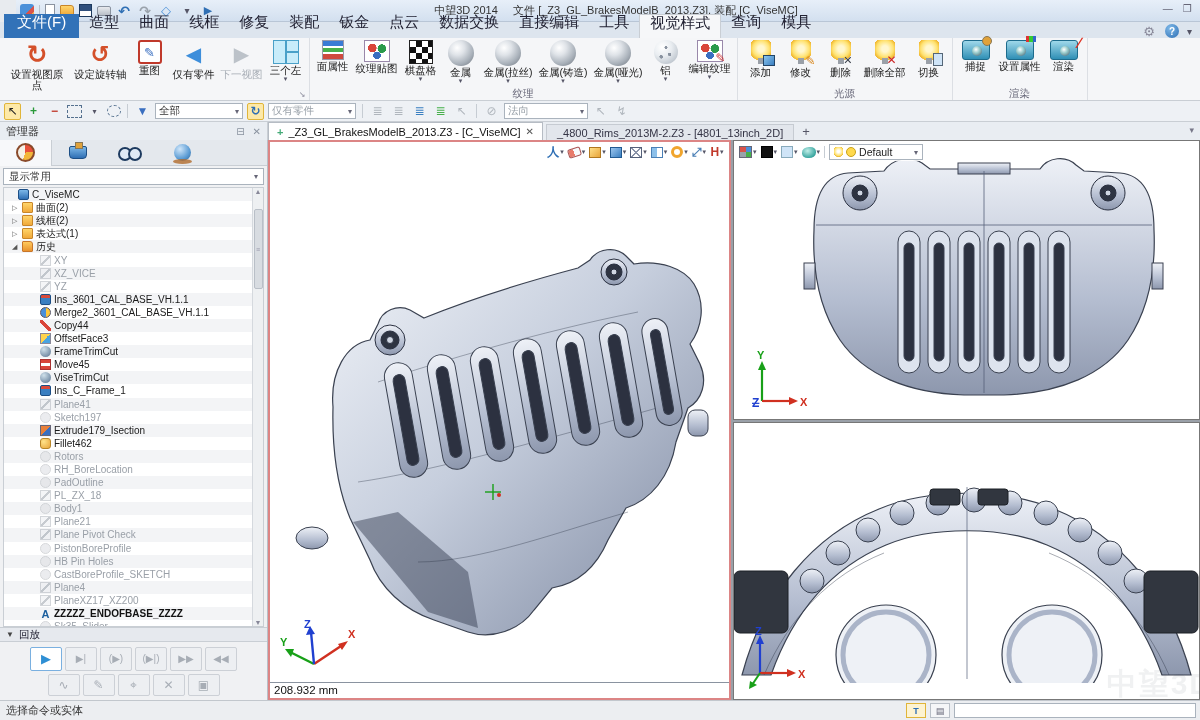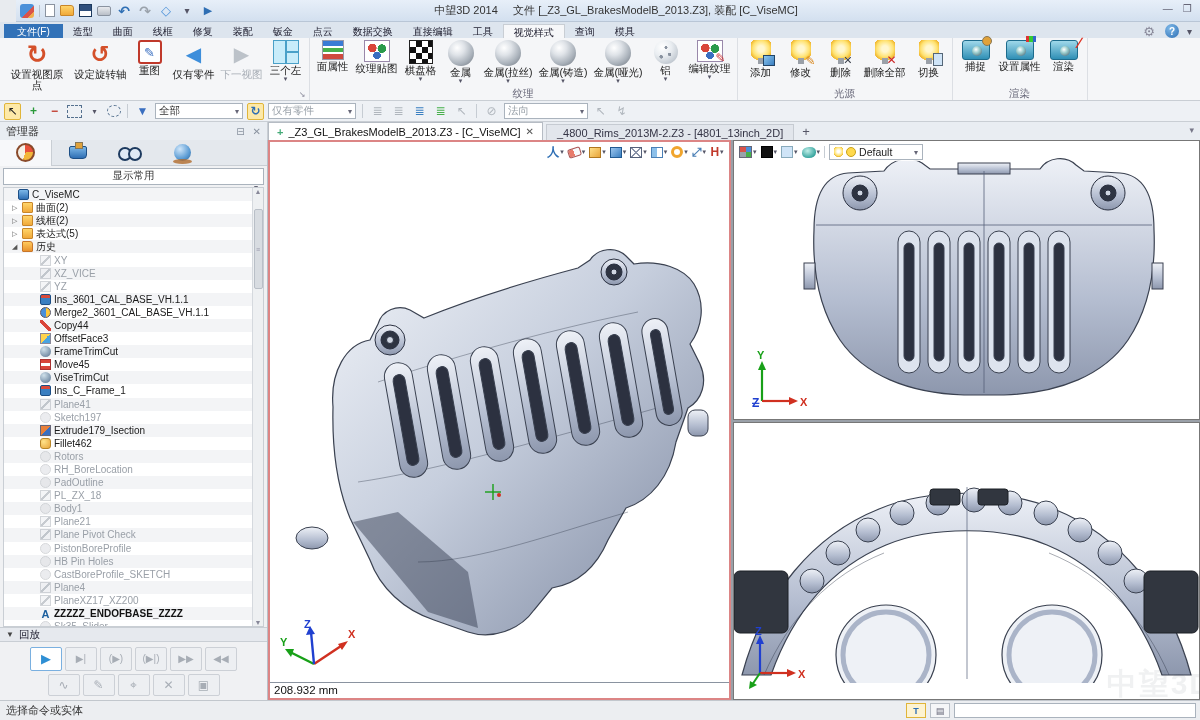--- a/index.html
+++ b/index.html
@@ -13,21 +13,21 @@
     display:flex; align-items:center; padding:0 4px; }
   #qat { display:flex; align-items:center; gap:5px; }
   .qicon { display:inline-flex; align-items:center; justify-content:center; width:16px; height:16px; }
   #title-center { position:absolute; left:0; right:0; text-align:center; font-size:11px; color:#333; pointer-events:none; }
   #winbtns { position:absolute; right:6px; top:3px; display:flex; gap:10px; color:#667; font-size:10px; }
   #winbtns span { cursor:default; }
 
   
   #menubar { position:absolute; left:0; top:22px; width:1200px; height:16px;
     background:#dde5ee; display:flex; align-items:flex-end; }
-  .mtab { padding:1px 10px 1px; font-size:10px; color:#223; white-space:nowrap; height:14px; line-height:14px; }
+  .mtab { padding:1px 10px 1px; font-size:15px; color:#223; white-space:nowrap; height:24px; line-height:14px; }
   .mtab.file { background:#3272b8; color:#fff; margin-left:4px; padding:1px 13px; }
   .mtab.active { background:#f6f7f9; border:1px solid #c9ced4; border-bottom:none; }
   #menu-right { position:absolute; right:8px; top:23px; display:flex; gap:8px; align-items:center; }
 
   
   #ribbon { position:absolute; left:0; top:38px; width:1200px; height:63px;
     background:#f5f6f8; border-bottom:1px solid #c9ced4; display:flex; }
   .rgroup { position:relative; display:flex; flex-direction:column; border-right:1px solid #dcdfe4; padding:1px 3px 0; }
   .rbtns { display:flex; flex:1; align-items:stretch; }
   .rbtn { display:flex; flex-direction:column; align-items:center; justify-content:flex-start;
@@ -127,21 +127,21 @@
   [data-icon=glasses] { width:24px; height:11px; position:relative; }
   [data-icon=glasses]::before,[data-icon=glasses]::after { content:""; position:absolute; top:0; width:10px; height:10px;
     border:2px solid #1d3a5f; border-radius:50%; background:#dfe9f5; }
   [data-icon=glasses]::before { left:0; } [data-icon=glasses]::after { right:0; }
   [data-icon=sphere-render] { width:17px; height:17px; border-radius:50%;
     background:radial-gradient(circle at 35% 30%,#cfe6fa,#5a9bd4 60%,#2b5f94); position:relative; }
   [data-icon=sphere-render]::after { content:""; position:absolute; left:-1px; bottom:-3px; width:19px; height:5px;
     border-radius:50%; background:#b06a2a; opacity:.8; }
 
   #filterrow { height:17px; margin:2px 3px; background:#fff; border:1px solid #aab3bd;
-    display:flex; align-items:center; padding:0 5px; font-size:10.5px; color:#333;flex-direction:column; }
+    display:flex; align-items:center; padding:0 5px; font-size:10.5px; color:#333; }
   #filterrow .fcaret { margin-left:auto; font-size:8px; color:#667; }
 
   #tree { flex:1; background:#fff; border:1px solid #c9ced4; margin:0 3px; position:relative; overflow:hidden; padding-right:11px; }
   .trow { height:13.1px; display:flex; align-items:center; font-size:10px; white-space:nowrap; padding-left:4px; cursor:default; }
   #tree .trow:nth-of-type(even) { background:#f3f4f6; }
   .trow[data-lvl="1"] { padding-left:8px; }
   .trow[data-lvl="2"] { padding-left:26px; }
   .texp { width:10px; font-size:7px; color:#555; flex:none; }
   .tlabel { margin-left:3px; color:#1a1a1a; }
   .trow.grayed .tlabel { color:#9aa0a8; }
@@ -605,21 +605,21 @@
 
       <div class="trow" data-lvl="1">
         <span class="texp">▷</span>
         <span class="ti" data-icon="folder"></span>
         <span class="tlabel">线框(2)</span>
       </div>
 
       <div class="trow" data-lvl="1">
         <span class="texp">▷</span>
         <span class="ti" data-icon="folder"></span>
-        <span class="tlabel">表达式(5)</span>
+        <span class="tlabel">表达式(1)</span>
       </div>
 
       <div class="trow" data-lvl="1">
         <span class="texp">◢</span>
         <span class="ti" data-icon="folder-open"></span>
         <span class="tlabel">历史</span>
       </div>
 
       <div class="trow grayed" data-lvl="2">
         <span class="texp"></span>

